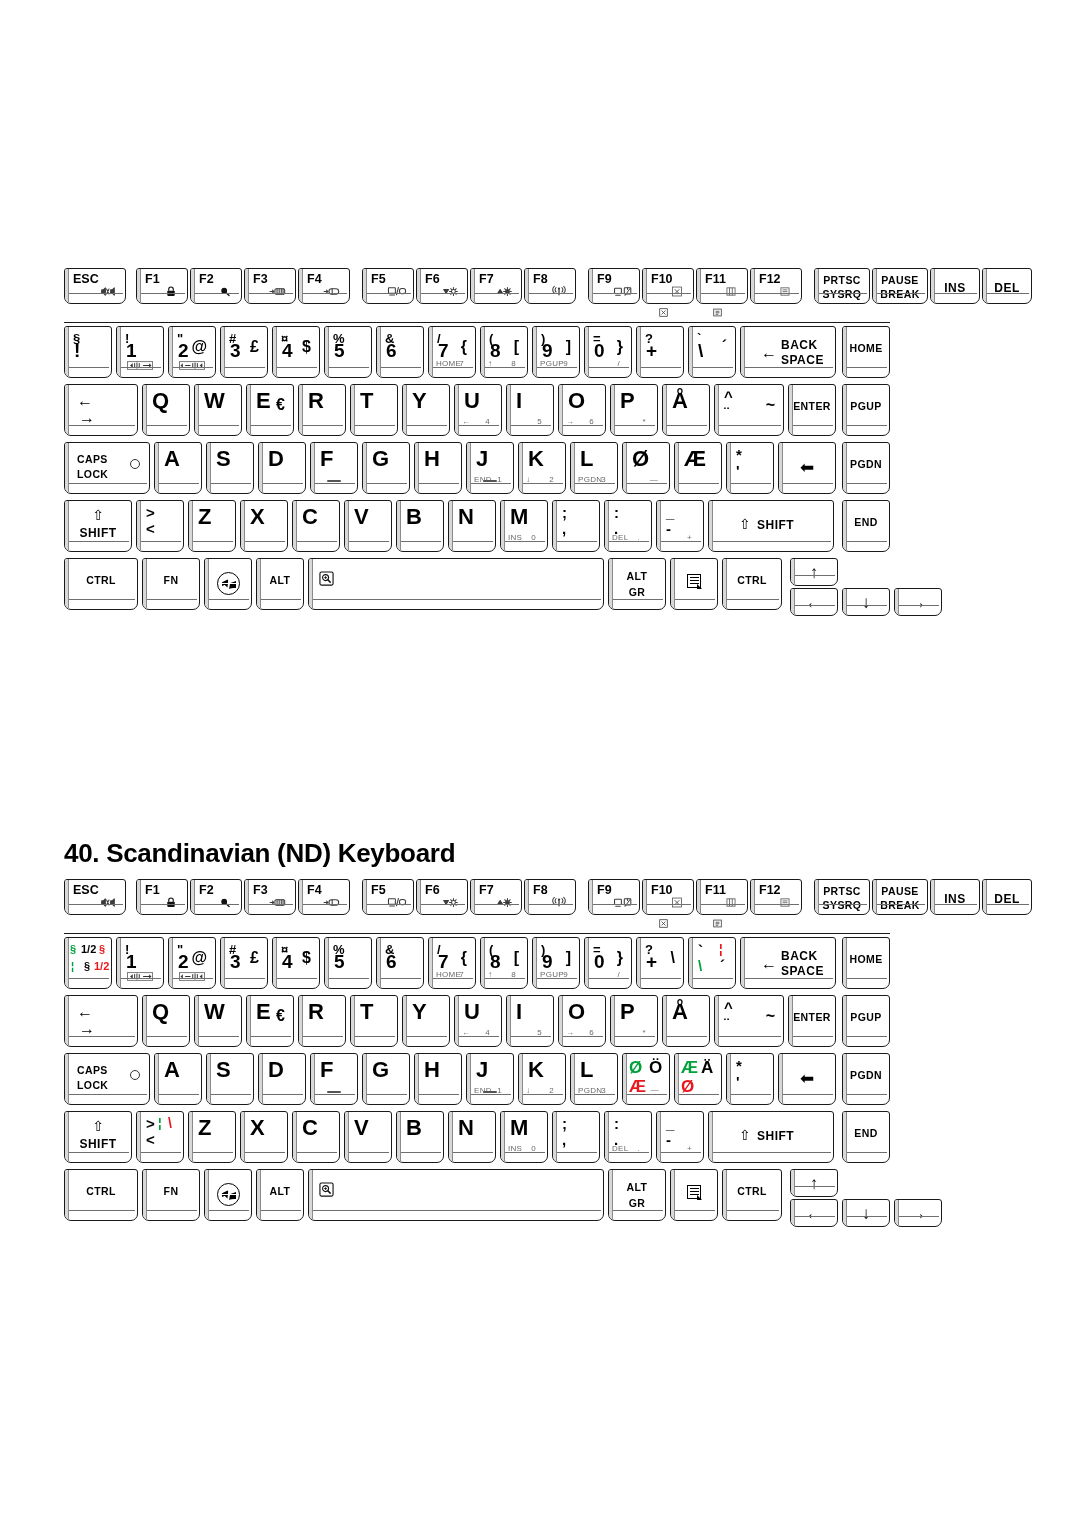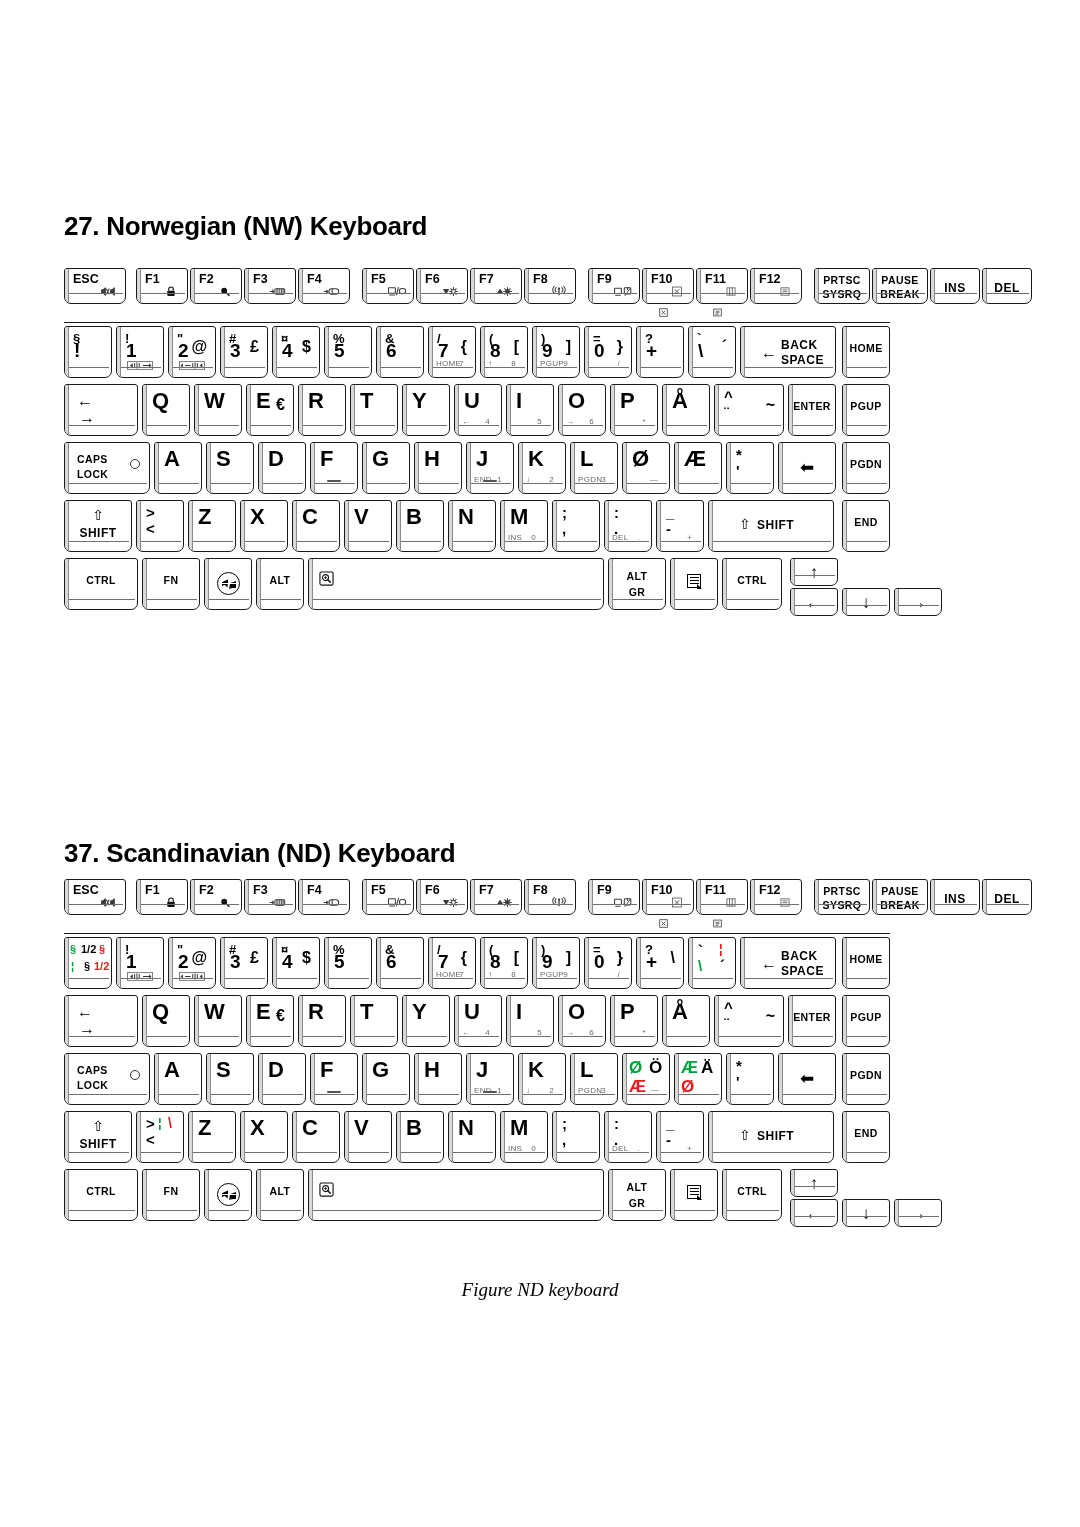--- a/index.html
+++ b/index.html
@@ -60,21 +60,20 @@
   .menuicon b i{position:absolute;left:1.5px;top:1.5px;right:1.5px;height:1.2px;background:#000;box-shadow:0 3px 0 #000,0 6px 0 #000;}
   .menuicon s{position:absolute;right:0;bottom:0;width:0;height:0;border-left:5px solid #000;border-top:5px solid transparent;}
 
   svg{display:block;}
 </style>
 </head>
 <body>
 
 <div class="page">
 
-  <h2 class="section-title" style="left:64px;top:211px;">27. Norwegian (NW) Keyboard</h2>
 
   <div class="kbd" id="kbd-nw" style="left:64px;top:268px;">
       <div class="key" style="left: 0px; top: 0px; width: 62px; height: 36px;">
         <div class="lbl tl2">ESC</div>
         <div class="lbl" style="right:5px;bottom:5px;">
           <svg width="22" height="13" viewBox="0 0 24 16" fill="none" stroke="#3c3c3c" stroke-width="1.3" stroke-linecap="round" stroke-linejoin="round">
             <path d="M3 6h2l2.5-2.5v9L5 10H3z" fill="#3c3c3c"></path>
             <path d="M9 5l3 6M12 5l-3 6"></path>
             <path d="M14 6h2l2.5-2.5v9L16 10h-2z" fill="#3c3c3c"></path>
           </svg>
@@ -536,21 +535,21 @@
       </div>
       <div class="key" style="left: 778px; top: 320px; width: 48px; height: 28px;">
         <div class="lbl ctr" style="top:5px;"><span style="font-size:17px;">↓</span></div>
       </div>
       <div class="key" style="left: 830px; top: 320px; width: 48px; height: 28px;">
         <div class="lbl ctr" style="top:5px;"><span style="font-size:17px;">→</span></div>
       </div>
     </div>
 
 
-  <h2 class="section-title" style="left:64px;top:838px;">37. Scandinavian (ND) Keyboard</h2>
+  <h2 class="section-title" style="left:64px;top:838px;">40. Scandinavian (ND) Keyboard</h2>
 
   <div class="kbd" id="kbd-nd" style="left:64px;top:879px;">
       <div class="key" style="left: 0px; top: 0px; width: 62px; height: 36px;">
         <div class="lbl tl2">ESC</div>
         <div class="lbl" style="right:5px;bottom:5px;">
           <svg width="22" height="13" viewBox="0 0 24 16" fill="none" stroke="#3c3c3c" stroke-width="1.3" stroke-linecap="round" stroke-linejoin="round">
             <path d="M3 6h2l2.5-2.5v9L5 10H3z" fill="#3c3c3c"></path>
             <path d="M9 5l3 6M12 5l-3 6"></path>
             <path d="M14 6h2l2.5-2.5v9L16 10h-2z" fill="#3c3c3c"></path>
           </svg>
@@ -1023,15 +1022,14 @@
         <div class="lbl ctr" style="top:5px;"><span style="font-size:17px;">←</span></div>
       </div>
       <div class="key" style="left: 778px; top: 320px; width: 48px; height: 28px;">
         <div class="lbl ctr" style="top:5px;"><span style="font-size:17px;">↓</span></div>
       </div>
       <div class="key" style="left: 830px; top: 320px; width: 48px; height: 28px;">
         <div class="lbl ctr" style="top:5px;"><span style="font-size:17px;">→</span></div>
       </div>
     </div>
 
-  <div class="fig-caption" style="left:0;top:1279px;">Figure ND keyboard</div>
 
 </div>
 
 </body></html>

